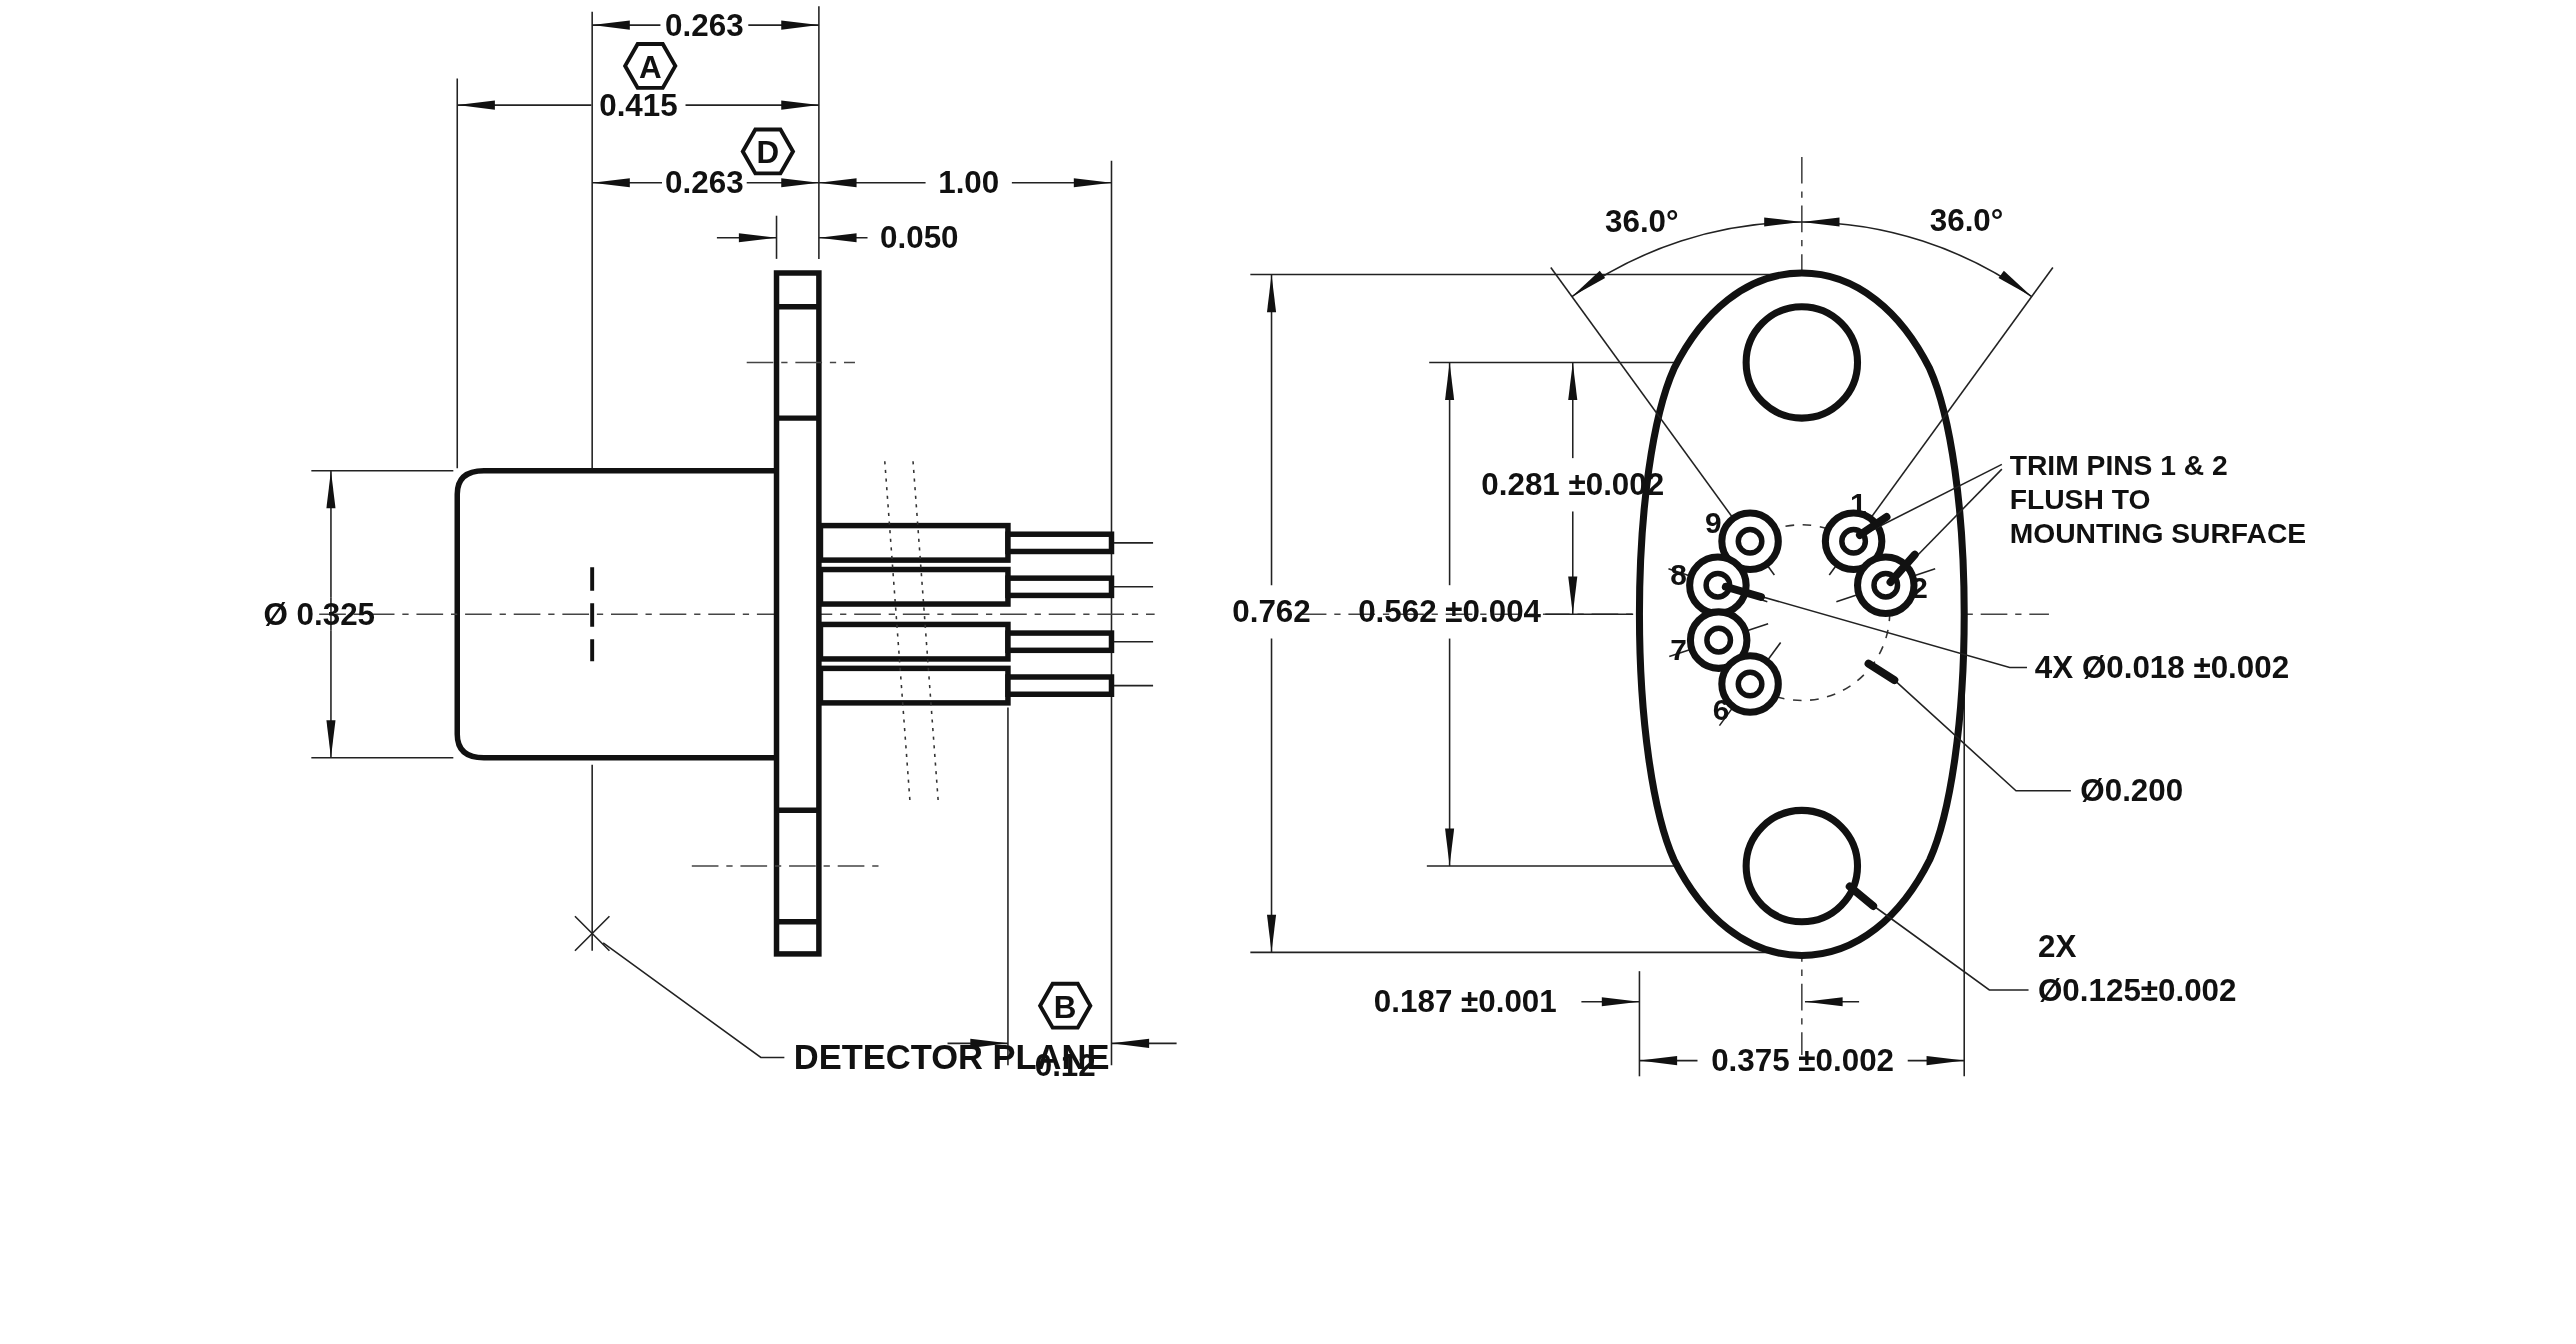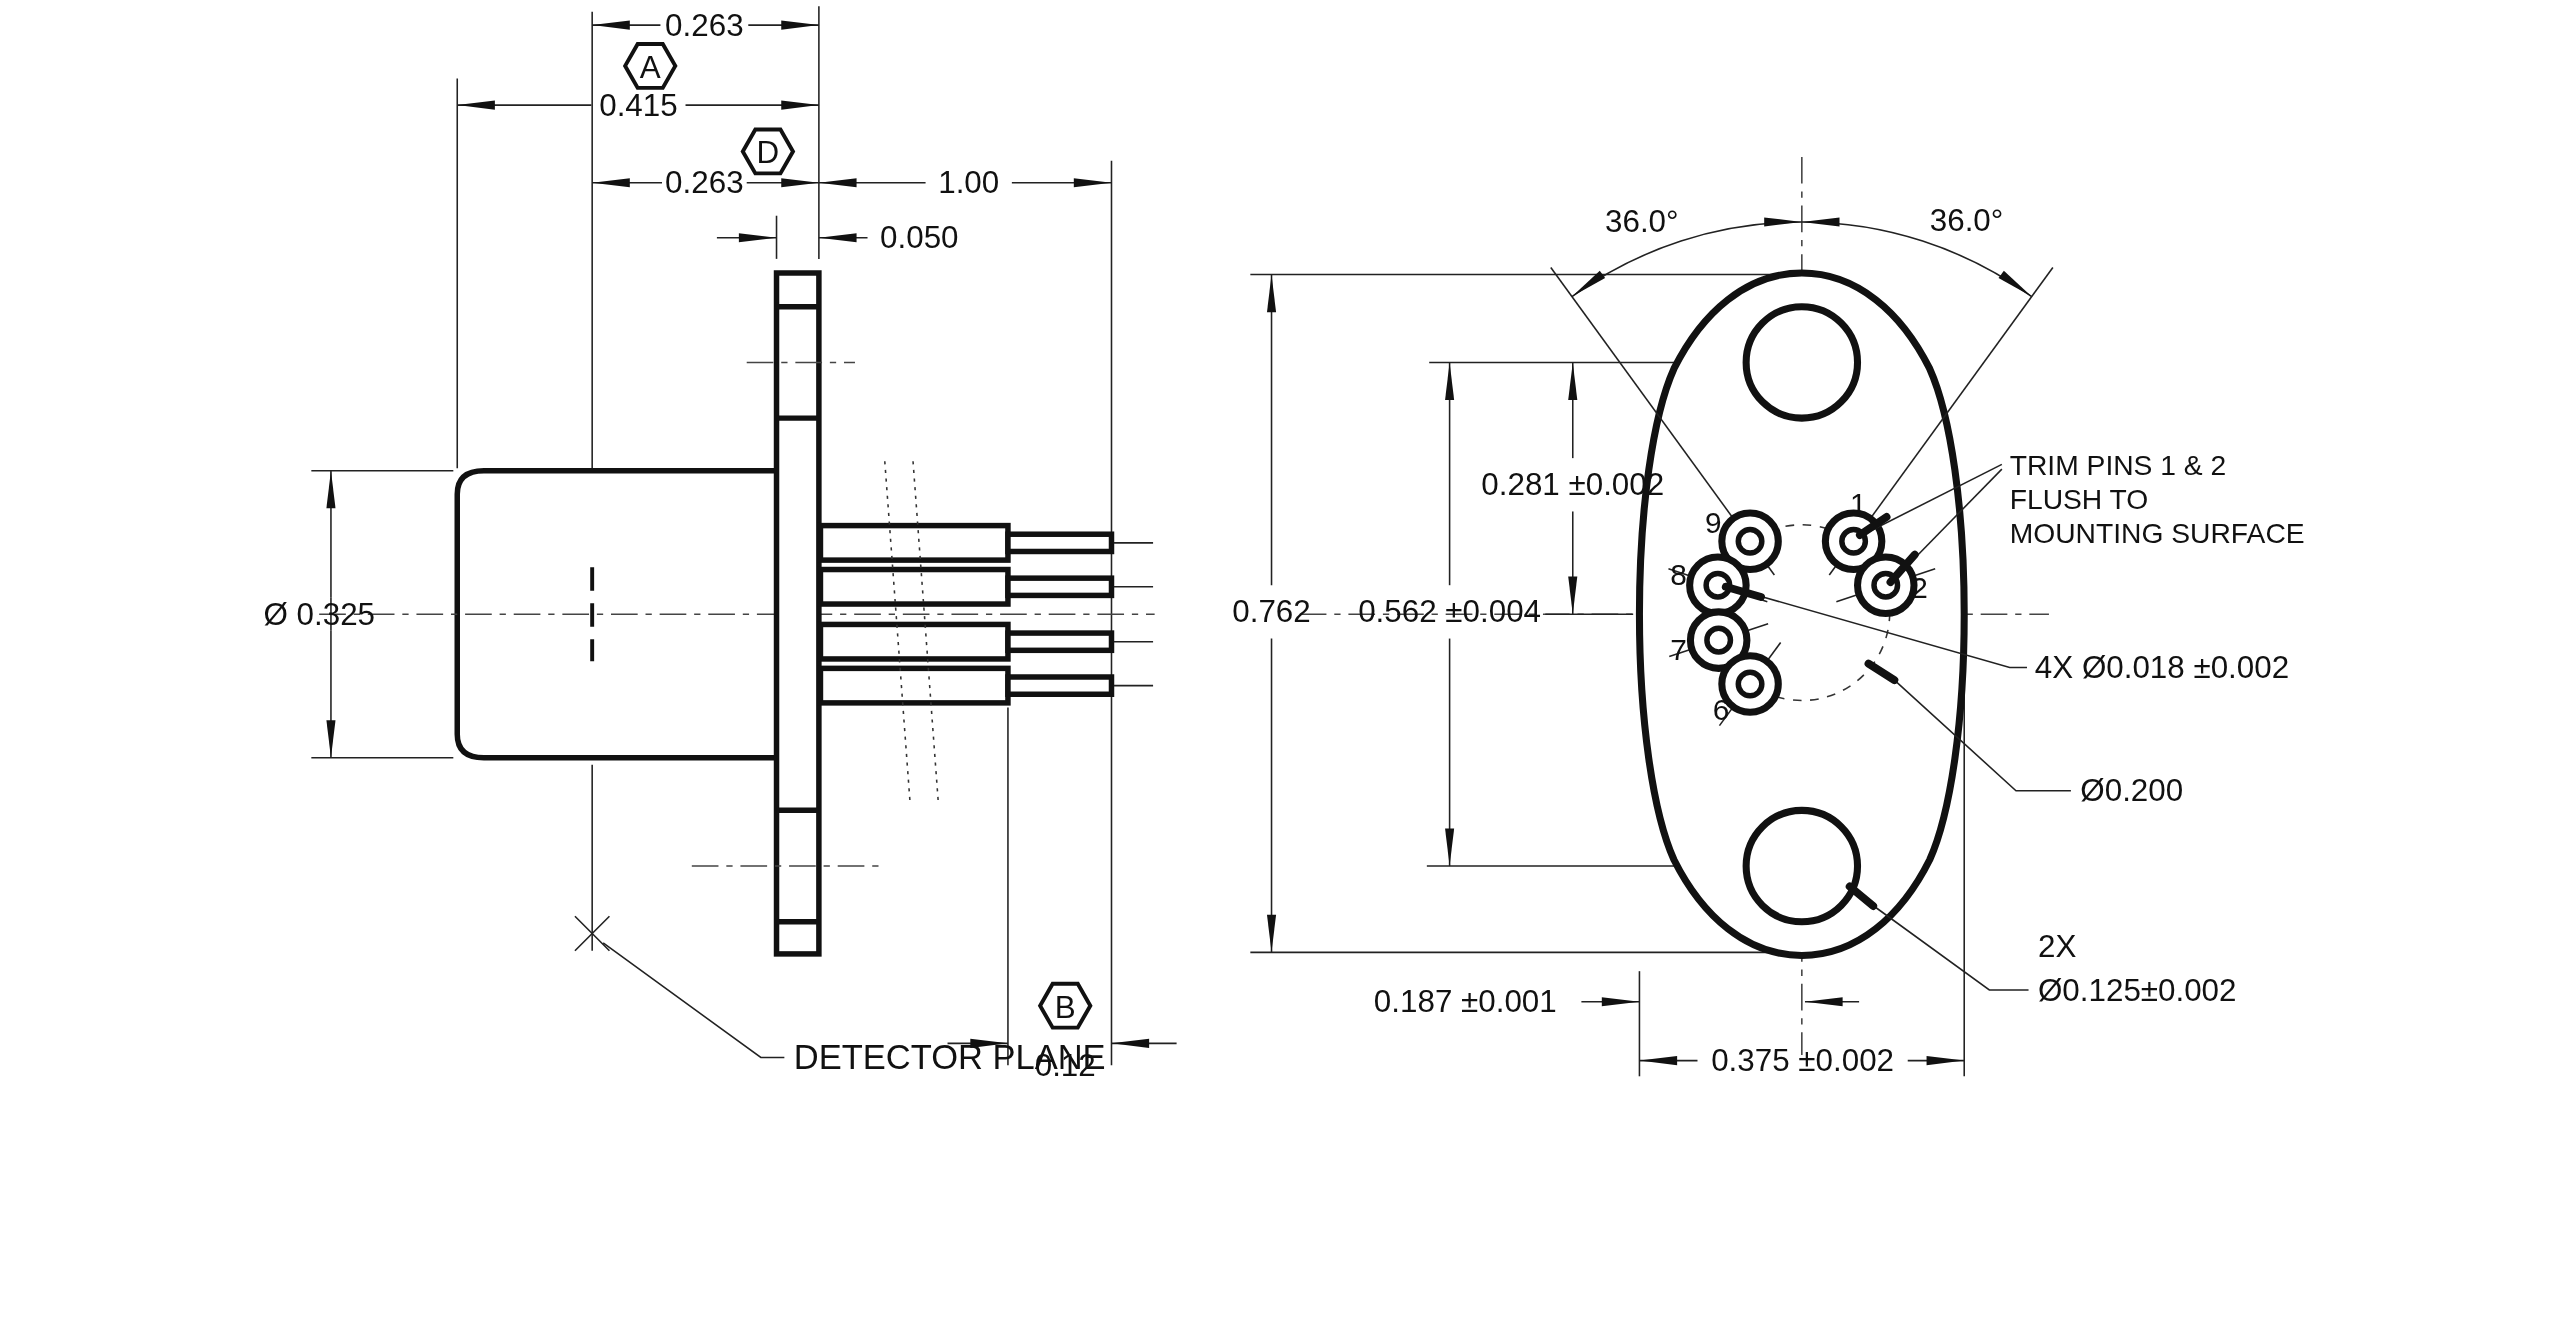--- a/index.html
+++ b/index.html
@@ -1,16 +1,16 @@
 <!DOCTYPE html>
 <html><head>
 <meta charset="utf-8">
 <style>
   html,body{margin:0;padding:0;background:#fff;}
-  .stage{width:2576px;height:1081px;background:#fff;position:relative;}
+  .stage{width:2576px;height:1081px;background:#fff;position:relative;font-weight:bold;}
   svg{display:block;width:100%;height:100%;}
   text{font-family:"Liberation Sans","DejaVu Sans",sans-serif;fill:#111;}
   .dim{font-size:40px;}
   .small{font-size:36px;}
   .pinnum{font-size:38px;}
   .big{font-size:44px;}
   .thin{stroke:#222;stroke-width:2;fill:none;}
   .med{stroke:#111;stroke-width:5;fill:none;}
   .outline{stroke:#111;stroke-width:9;fill:none;}
   .outline7{stroke:#111;stroke-width:7;fill:none;}

